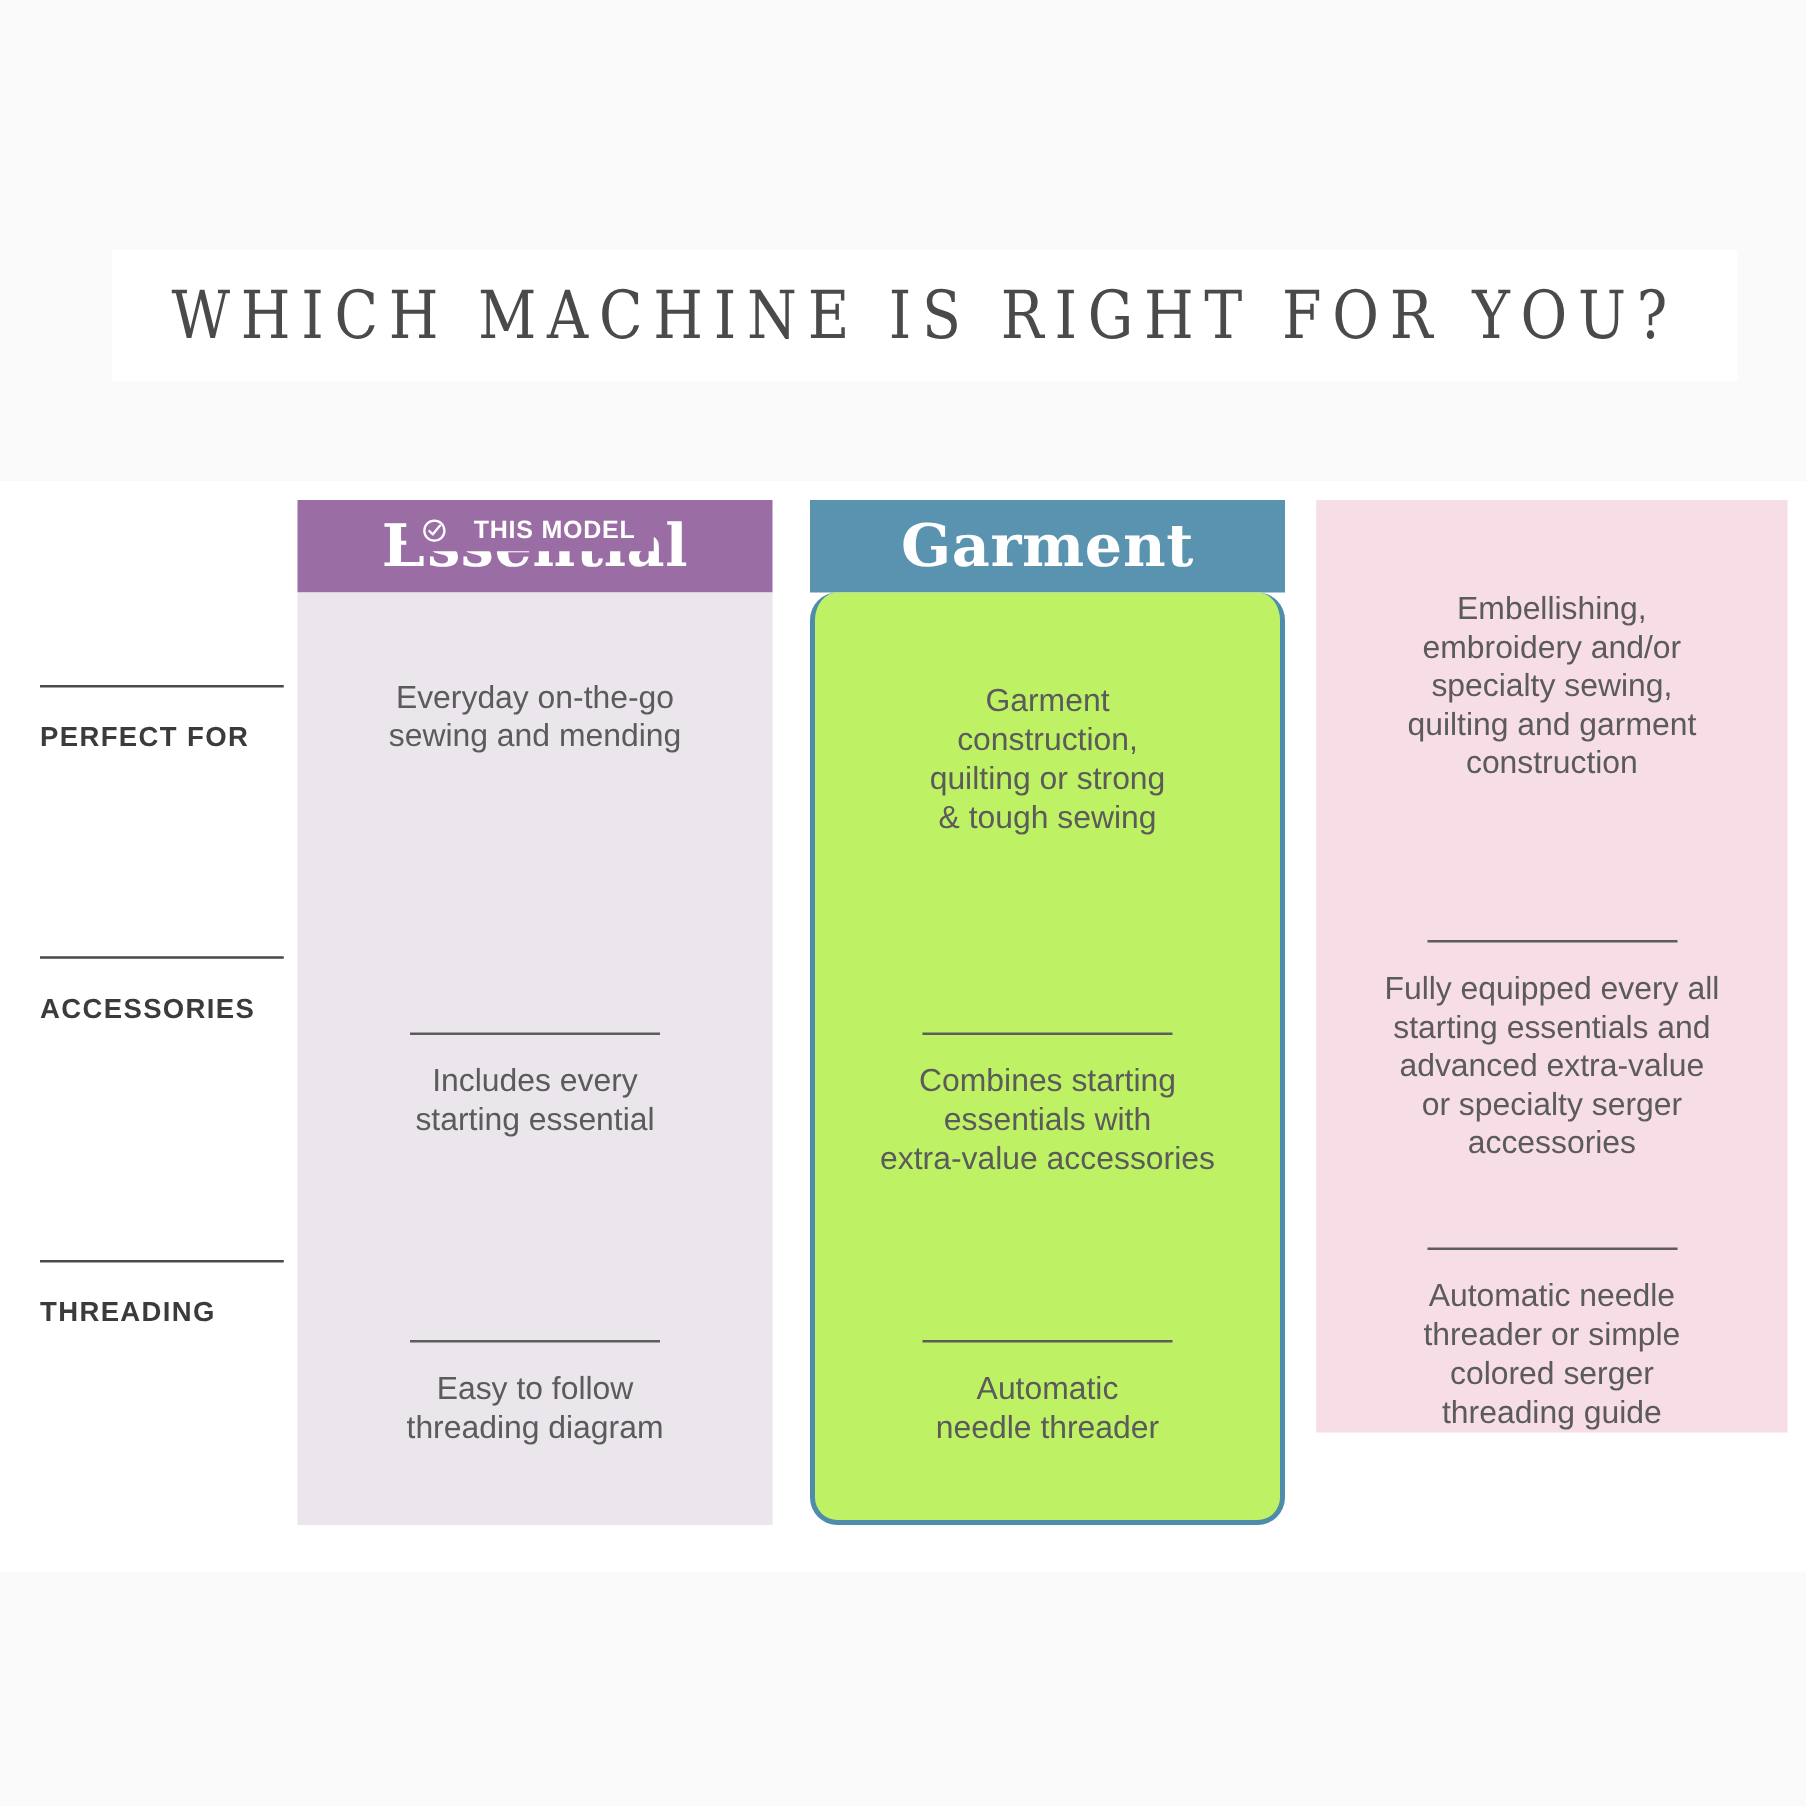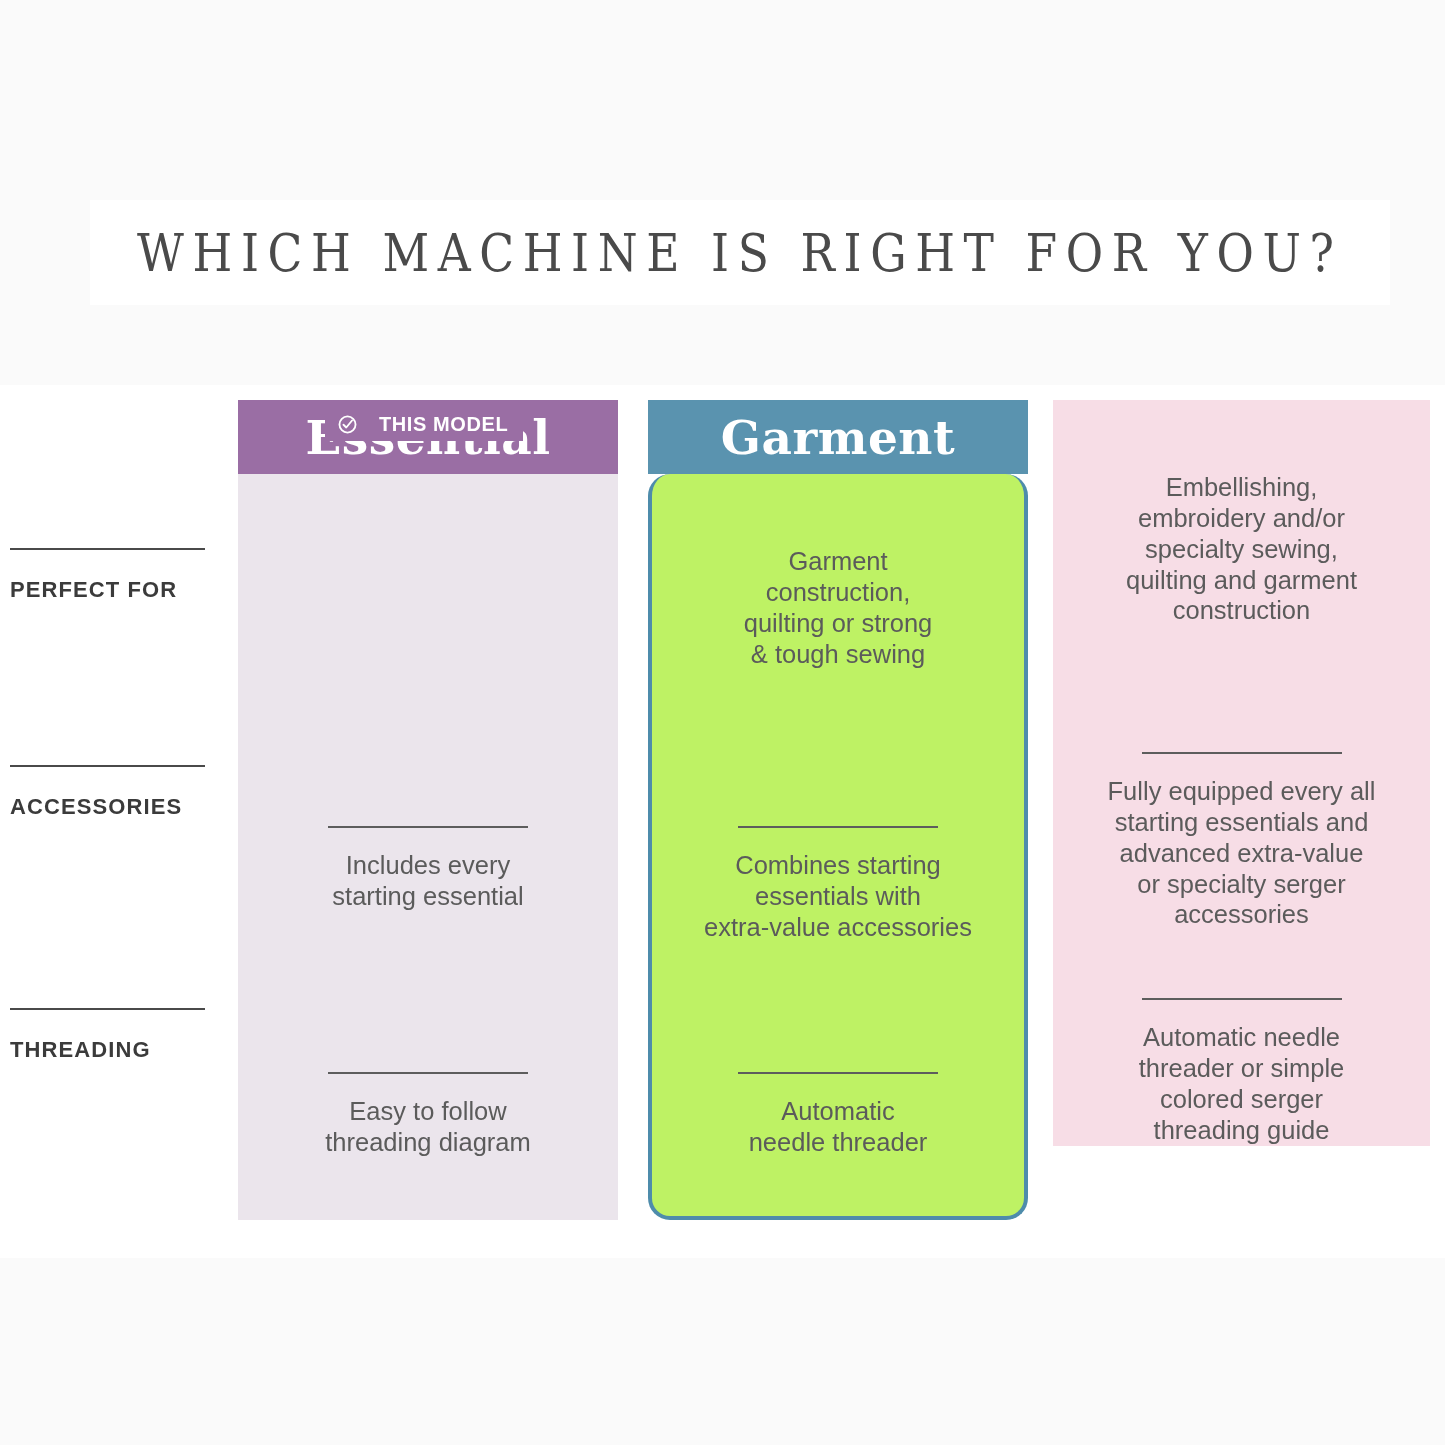--- a/index.html
+++ b/index.html
@@ -94,21 +94,21 @@
     position: absolute;
     left: 0;
     top: 400px;
     width: 1445px;
     height: 860px;
   }
 
   
   .label-rail {
     position: absolute;
-    left: 10px;
+    left: 32px;
     top: 0;
     width: 195px;
     height: 860px;
   }
   .row-label {
     position: absolute;
     left: 0;
     width: 195px;
   }
   .row-label .rule {
@@ -267,20 +267,25 @@
         <div class="txt">THREADING</div>
       </div>
 
     </div>
 
     <div class="col col-essential">
       <div class="col-head">
         <div class="name">Essential</div>
       </div>
       <div class="col-body">
+        <div class="cell c0">
+
+          <div class="body-txt">Everyday on-the-go
+sewing and mending</div>
+        </div>
         <div class="cell c1">
           <div class="rule"></div>
           <div class="body-txt">Includes every
 starting essential</div>
         </div>
         <div class="cell c2">
           <div class="rule"></div>
           <div class="body-txt">Easy to follow
 threading diagram</div>
         </div>

